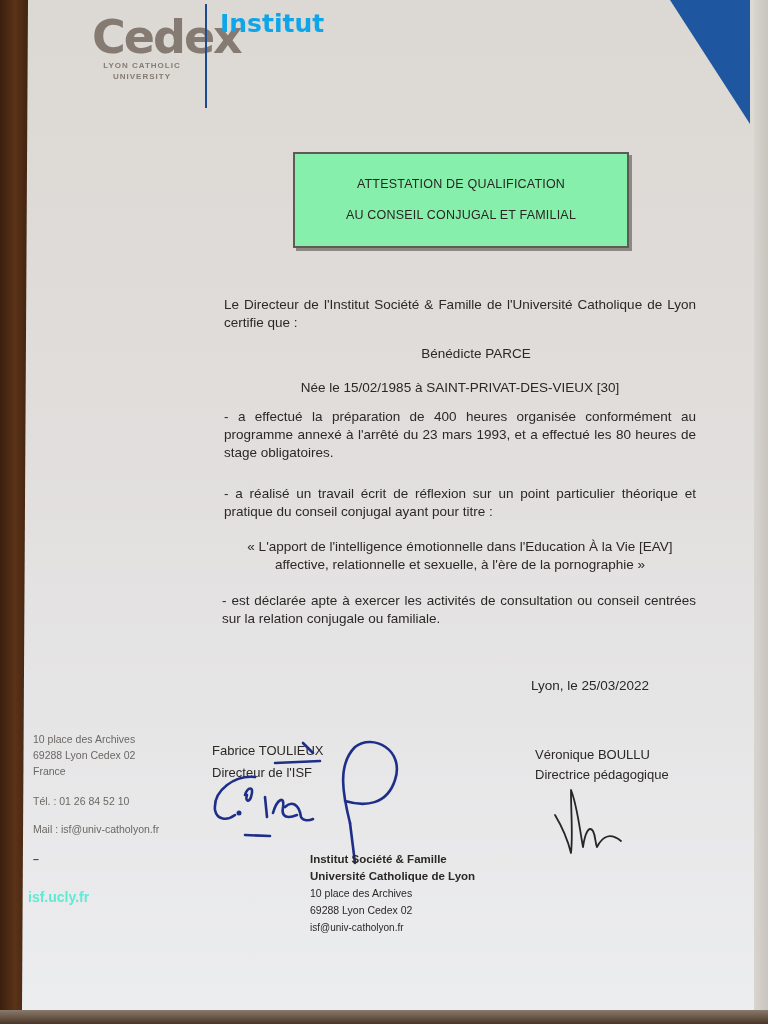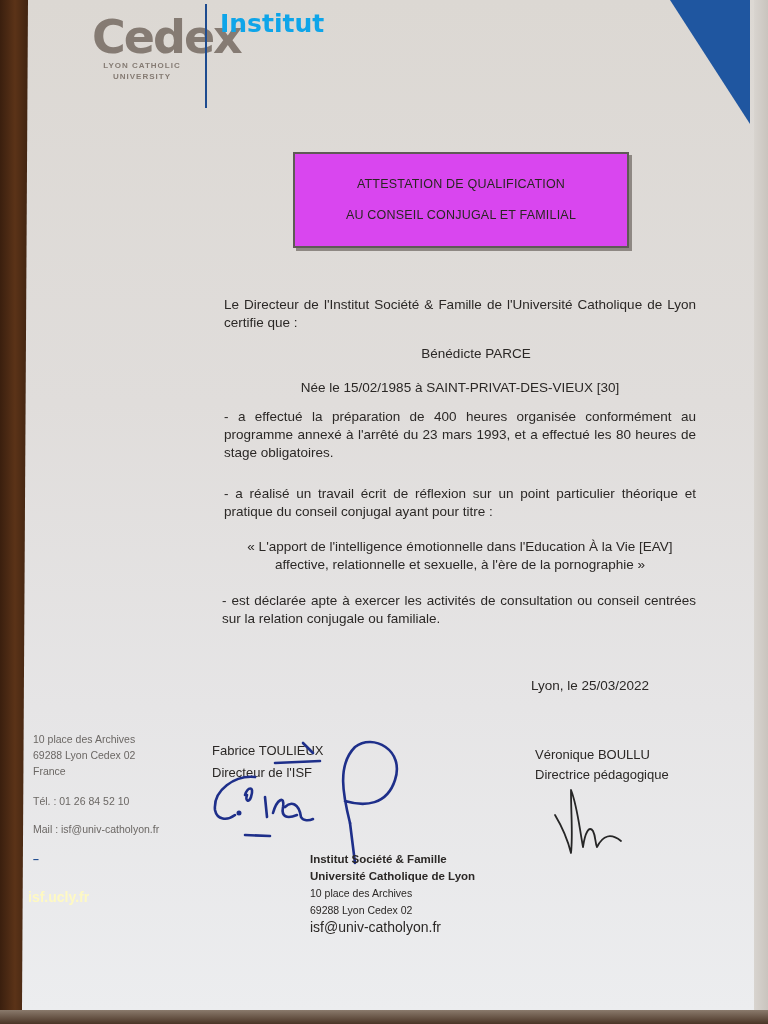--- a/index.html
+++ b/index.html
@@ -45,21 +45,21 @@
     position:absolute; left:205px; top:4px; width:2px; height:104px; background:#1d4b8f;
   }
   .logo-isf {
     position:absolute; left:220px; top:8px; color:#0ea5e9;
     font-family:"DejaVu Sans", sans-serif; font-weight:bold;
     font-size:25px; line-height:31px;
   }
   .logo-isf .amp { font-size:17px; }
   .title-box {
     position:absolute; left:293px; top:152px; width:332px; height:92px;
-    background:#d946ef; border:2px solid #5f5a56;
+    background:#86efac; border:2px solid #5f5a56;
     box-shadow:3px 3px 0 #8e8883;
     display:flex; flex-direction:column; align-items:center; justify-content:center;
     color:#2a2622; font-size:12.5px; letter-spacing:0.2px;
   }
   .title-box div { line-height:31px; }
   .body {
     position:absolute; left:224px; top:296px; width:472px;
     color:#2b2826; font-size:13.5px; line-height:18px;
   }
   .body p { margin:0; text-align:justify; }
@@ -74,28 +74,28 @@
   .date { position:absolute; left:531px; top:678px; font-size:13.5px; color:#2b2826; }
   .sig1 { position:absolute; left:212px; top:740px; font-size:13px; line-height:22px; color:#2b2826; }
   .sig2 { position:absolute; left:535px; top:745px; font-size:13px; line-height:20px; color:#2b2826; }
   .addr {
     position:absolute; left:33px; top:731px; font-size:10.5px; line-height:16px; color:#6b6764;
   }
   .addr .gap { height:14px; }
   .addr .gap2 { height:12px; }
   .addr .dash { color:#1d4b8f; font-weight:bold; margin-top:14px; }
   .site {
-    position:absolute; left:28px; top:889px; color:#fef9c3; font-weight:bold; font-size:14px;
+    position:absolute; left:28px; top:889px; color:#5eead4; font-weight:bold; font-size:14px;
   }
   .footer {
     position:absolute; left:310px; top:851px; width:222px; text-align:left;
     color:#2b2826; font-size:10.5px; line-height:17px;
   }
   .footer .b { font-weight:bold; font-size:11.5px; }
-  .footer .small { font-size:14px; }
+  .footer .small { font-size:10px; }
   svg.signature { position:absolute; overflow:visible; }
 </style>
 </head>
 <body>
 
 <div class="wood-left"></div>
 
 <div class="paper"></div>
 <div class="right-edge"></div>
 <div class="bottom-edge"></div>

